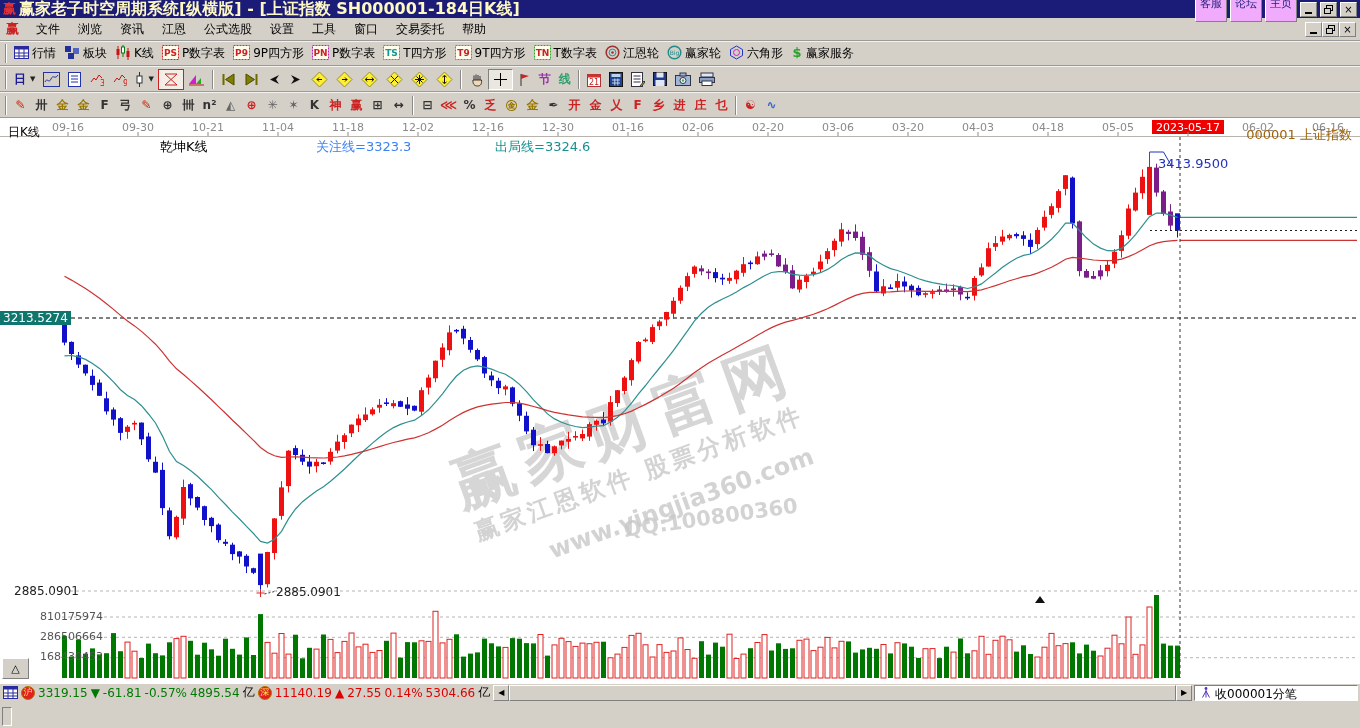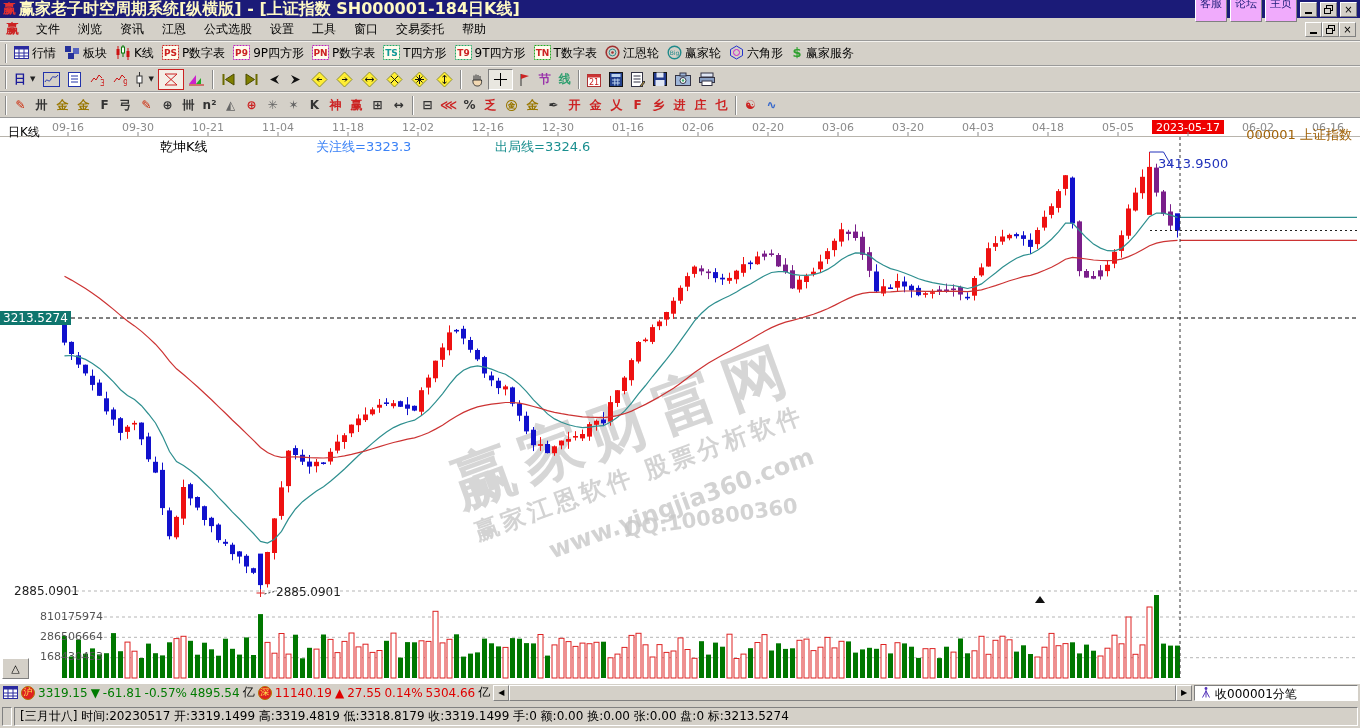--- a/index.html
+++ b/index.html
@@ -1013,14 +1013,13 @@
     <svg width="10" height="13">
         <circle cx="5" cy="2.5" r="1.4" fill="#5533bb"></circle>
         <path d="M5 3.5v8M5 5l-3.5 6.5M5 5l3.5 6.5" stroke="#5533bb" fill="none"></path>
       </svg>
     <span>收000001分笔</span>
   </div>
 </div>
 
 <div class="statusrow">
   <div class="scell tiny sunken"></div>
-  <div class="scell main sunken">[三月廿八] 时间:20230517 开:3319.1499 高:3319.4819 低:3318.8179 收:3319.1499 手:0 额:0.00 换:0.00 张:0.00 盘:0 标:3213.5274</div>
 </div>
 
 </body></html>

